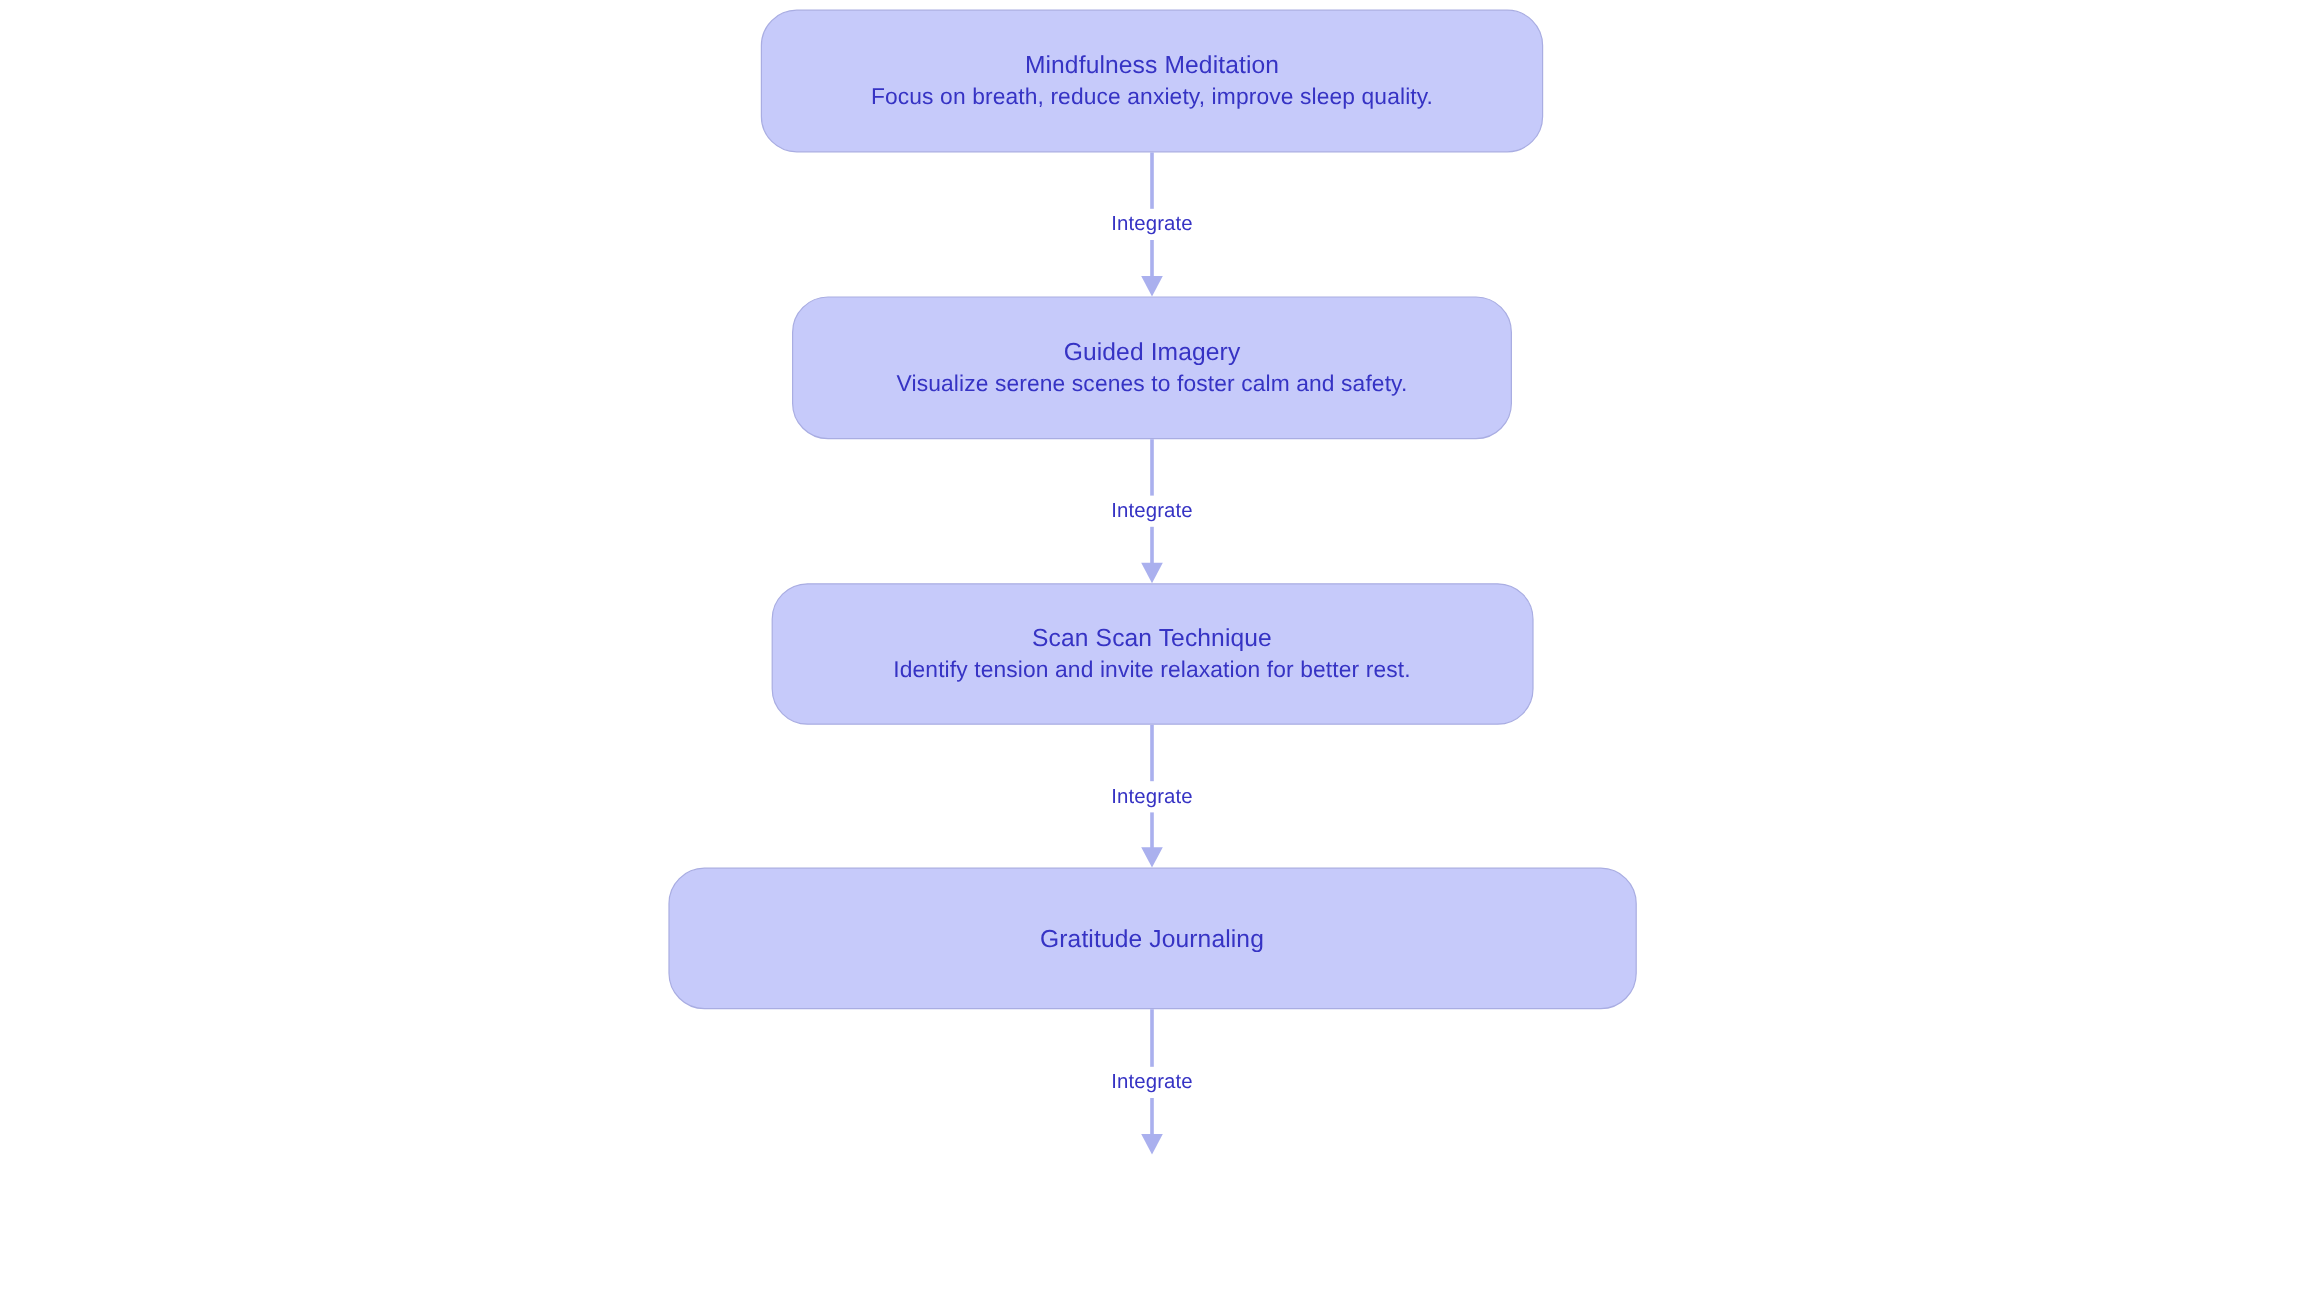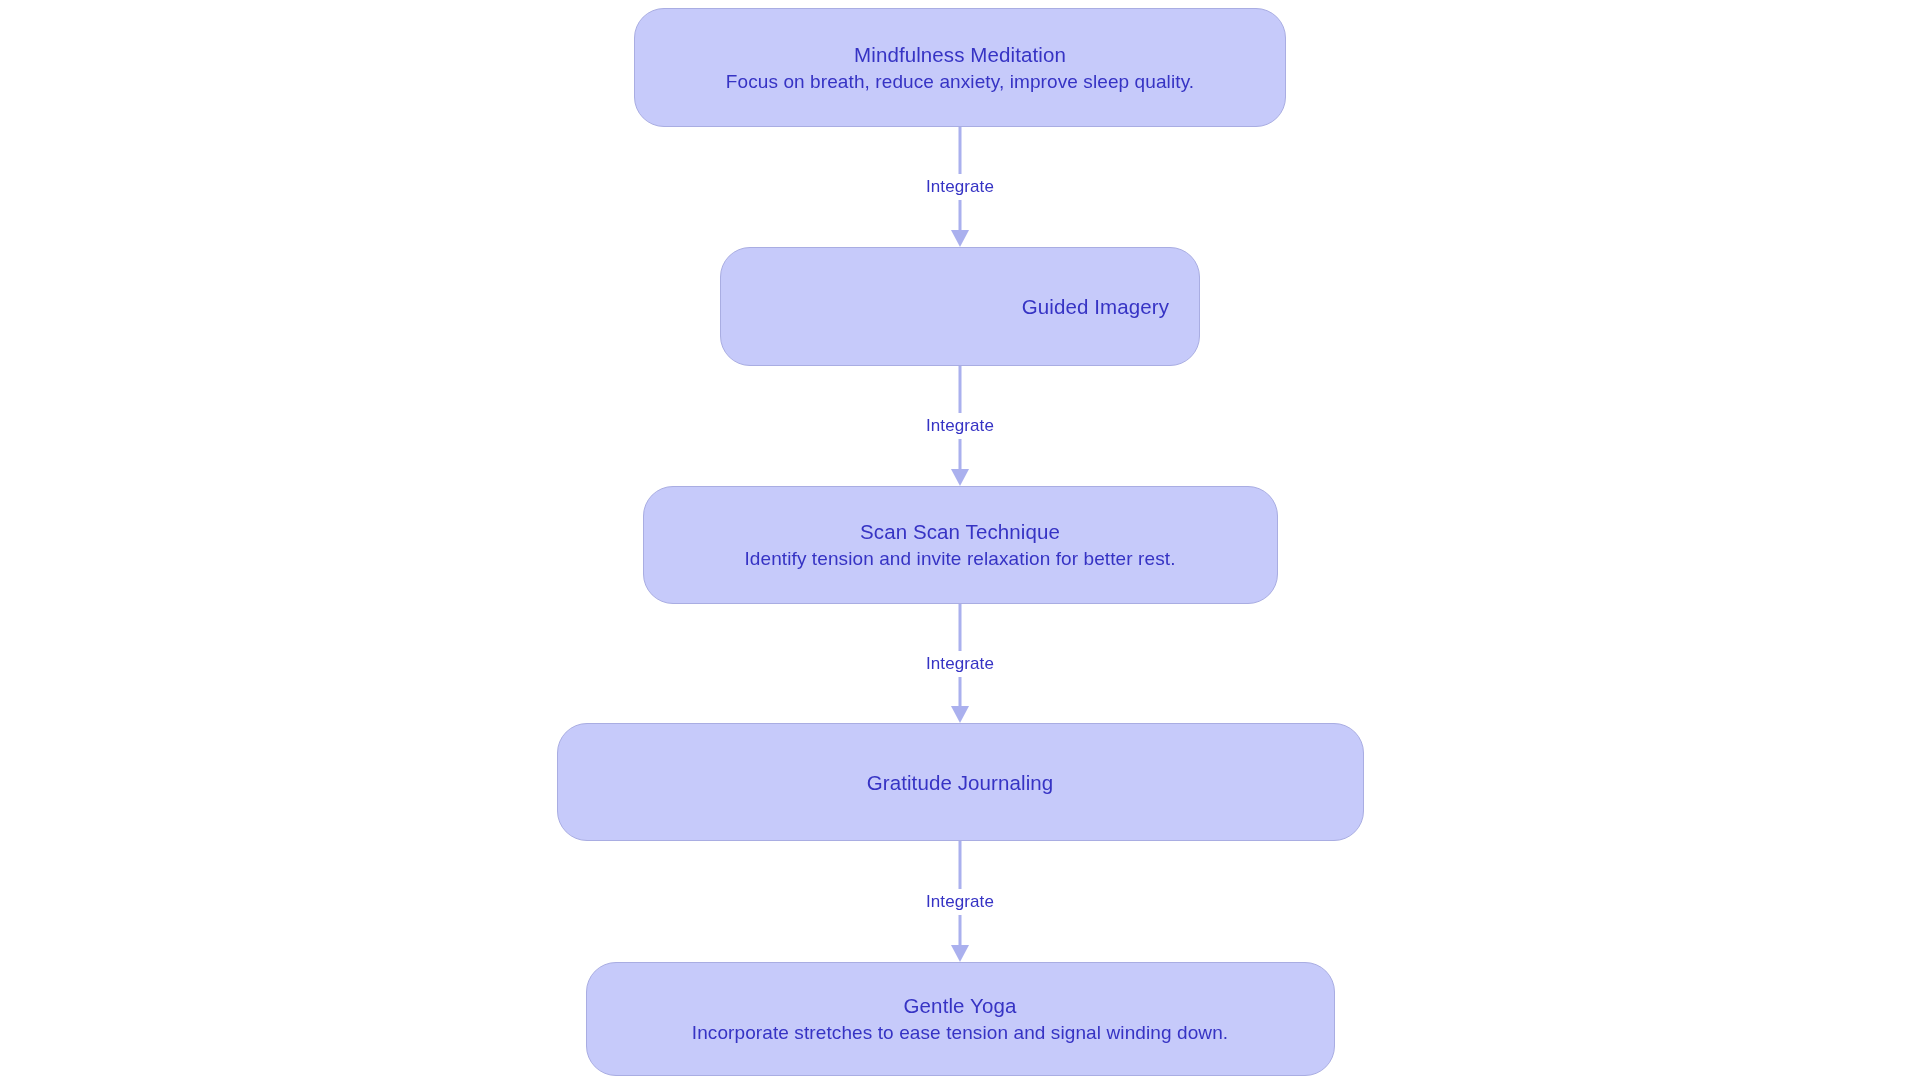--- a/index.html
+++ b/index.html
@@ -56,21 +56,21 @@
   }
   .node-desc {
     font-size: 19px;
     line-height: 27px;
     letter-spacing: 0.1px;
     white-space: nowrap;
     color: #3633c4;
   }
 
   .node-0 { width: 652px; height: 119px; margin-top: 8px; }
-  .node-1 { width: 480px; height: 119px; align-items: flex-end; }
+  .node-1 { width: 600px; height: 119px; }
   .node-2 { width: 635px; height: 118px; }
   .node-3 { width: 807px; height: 118px; }
   .node-4 { width: 749px; height: 114px; }
 
   
   .connector {
     position: relative;
     width: 240px;
     height: 120px;
     flex: none;
@@ -127,20 +127,21 @@
     </div>
 
     <div class="connector conn-0">
       <div class="connector-line"></div>
       <div class="connector-head"></div>
       <div class="connector-label">Integrate</div>
     </div>
 
     <div class="node node-1">
       <div class="node-title">Guided Imagery</div>
+      <div class="node-desc">Visualize serene scenes to foster calm and safety.</div>
     </div>
 
     <div class="connector conn-1">
       <div class="connector-line"></div>
       <div class="connector-head"></div>
       <div class="connector-label">Integrate</div>
     </div>
 
     <div class="node node-2">
       <div class="node-title">Scan Scan Technique</div>
@@ -156,19 +157,15 @@
     <div class="node node-3">
       <div class="node-title">Gratitude Journaling</div>
     </div>
 
     <div class="connector conn-3">
       <div class="connector-line"></div>
       <div class="connector-head"></div>
       <div class="connector-label">Integrate</div>
     </div>
 
-    <div class="node node-4">
-      <div class="node-title">Gentle Yoga</div>
-      <div class="node-desc">Incorporate stretches to ease tension and signal winding down.</div>
-    </div>
 
   </div>
 </div>
 
 </body></html>

